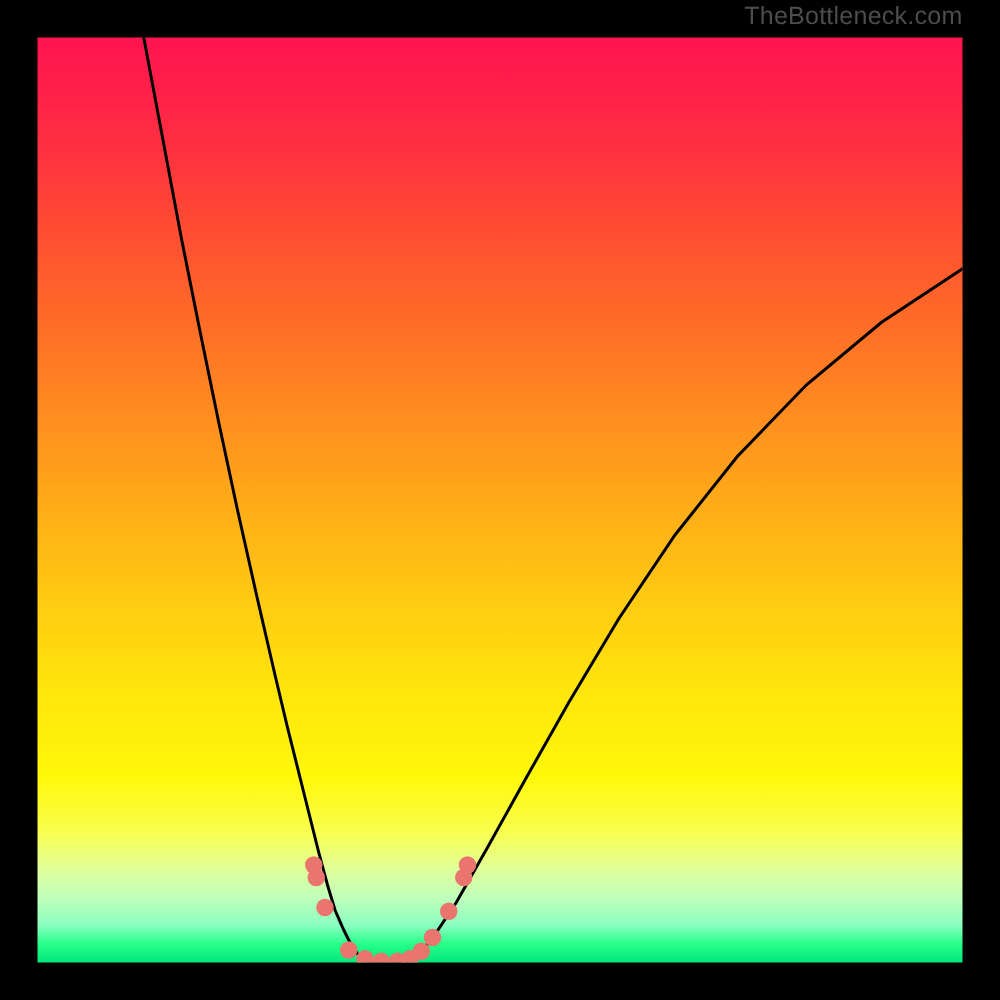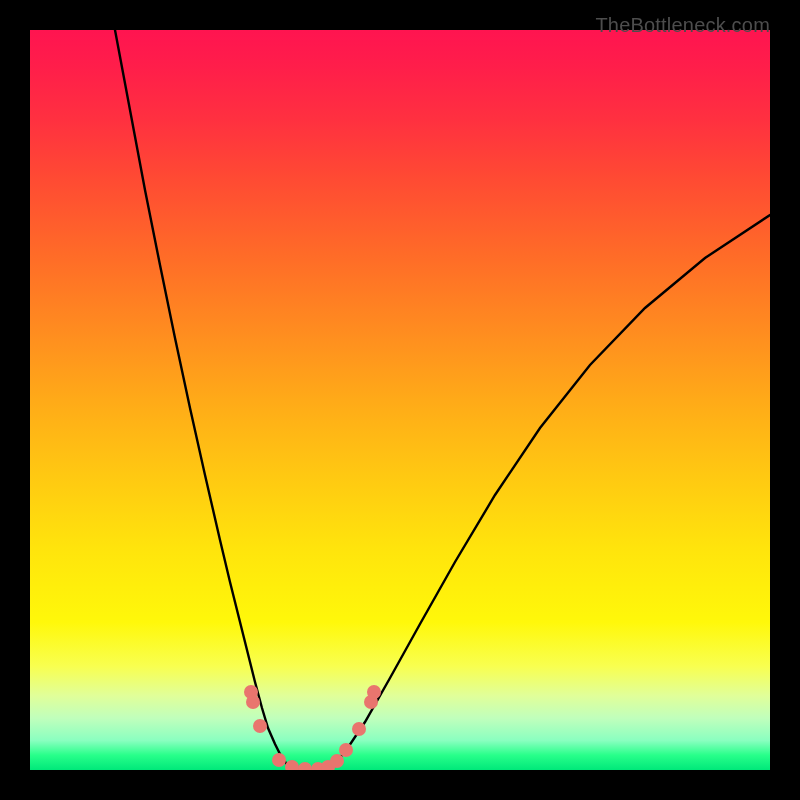--- a/index.html
+++ b/index.html
@@ -30,21 +30,21 @@
       #fff80a 80%,
       #f8ff50 86%,
       #e0ff9a 90%,
       #c0ffbc 93%,
       #8affc0 96%,
       #28ff8a 98%,
       #00e87a 100%);
   }
   .attrib {
     position: absolute;
-    top: 14px;
+    top: 2px;
     right: 30px;
     color: #4d4d4d;
     font-size: 20px;
     font-weight: 500;
     letter-spacing: 0.2px;
   }
   svg {
     position: absolute;
     left: 0;
     top: 0;

